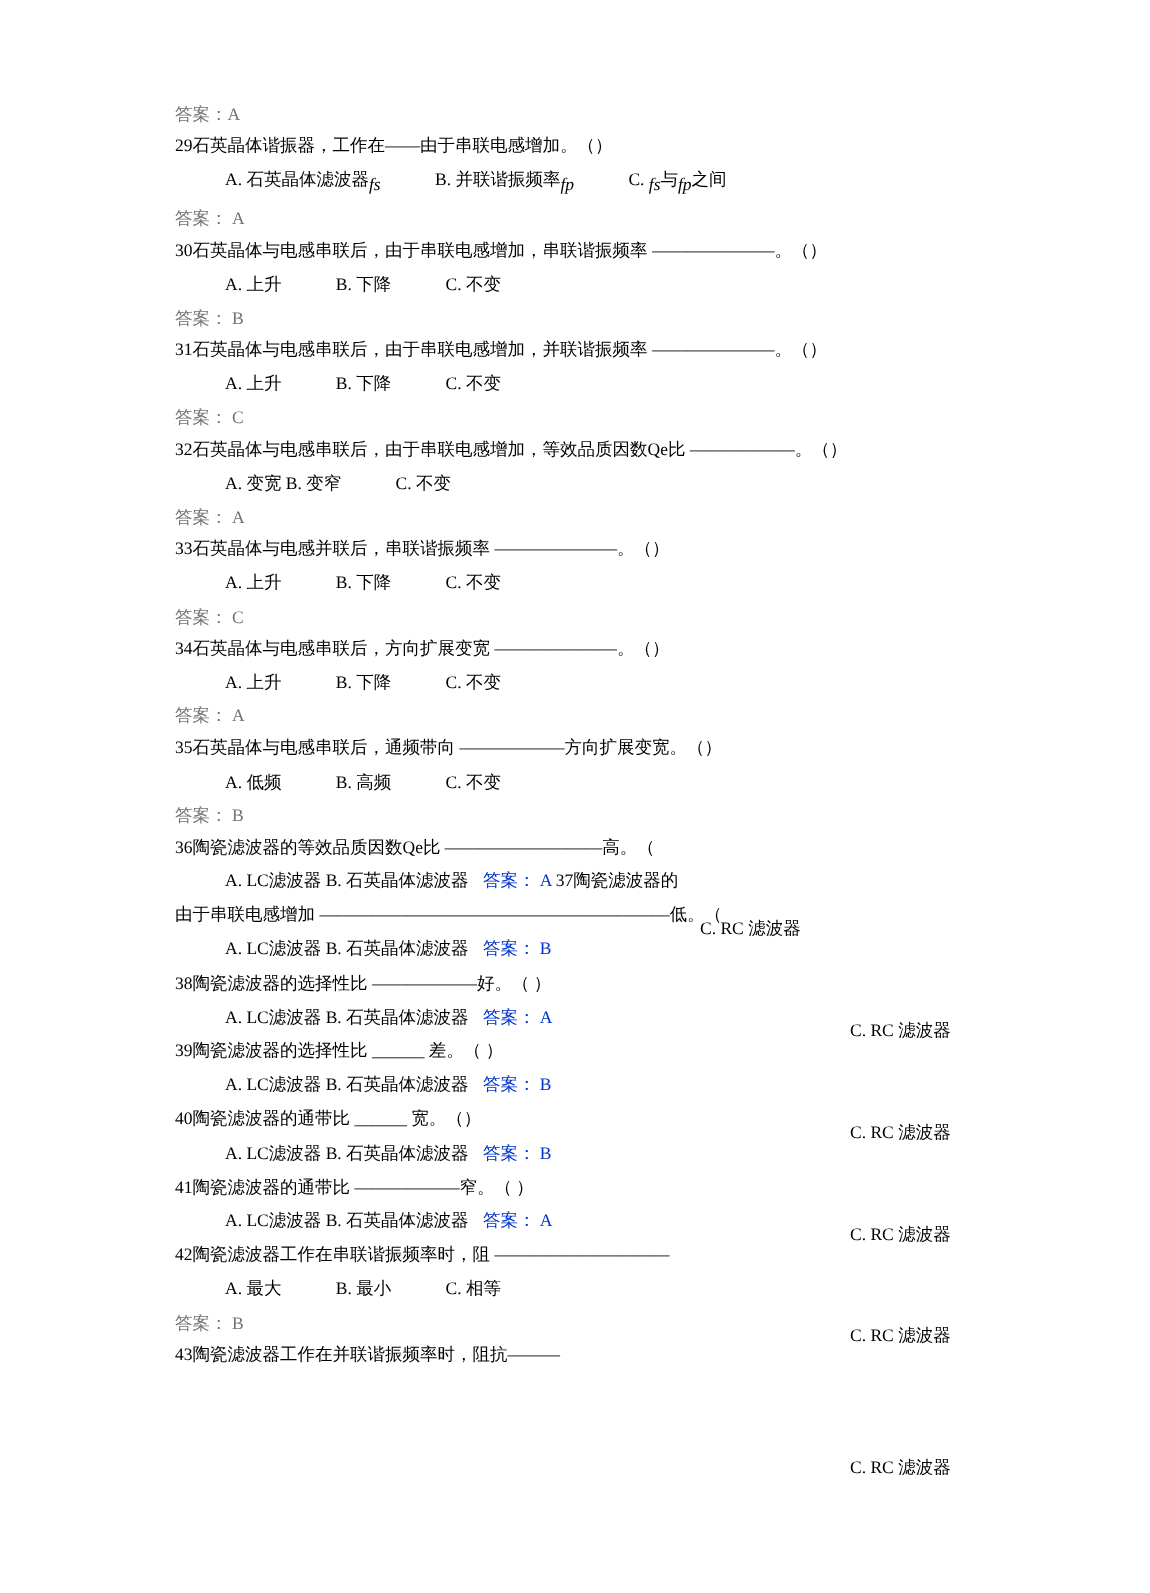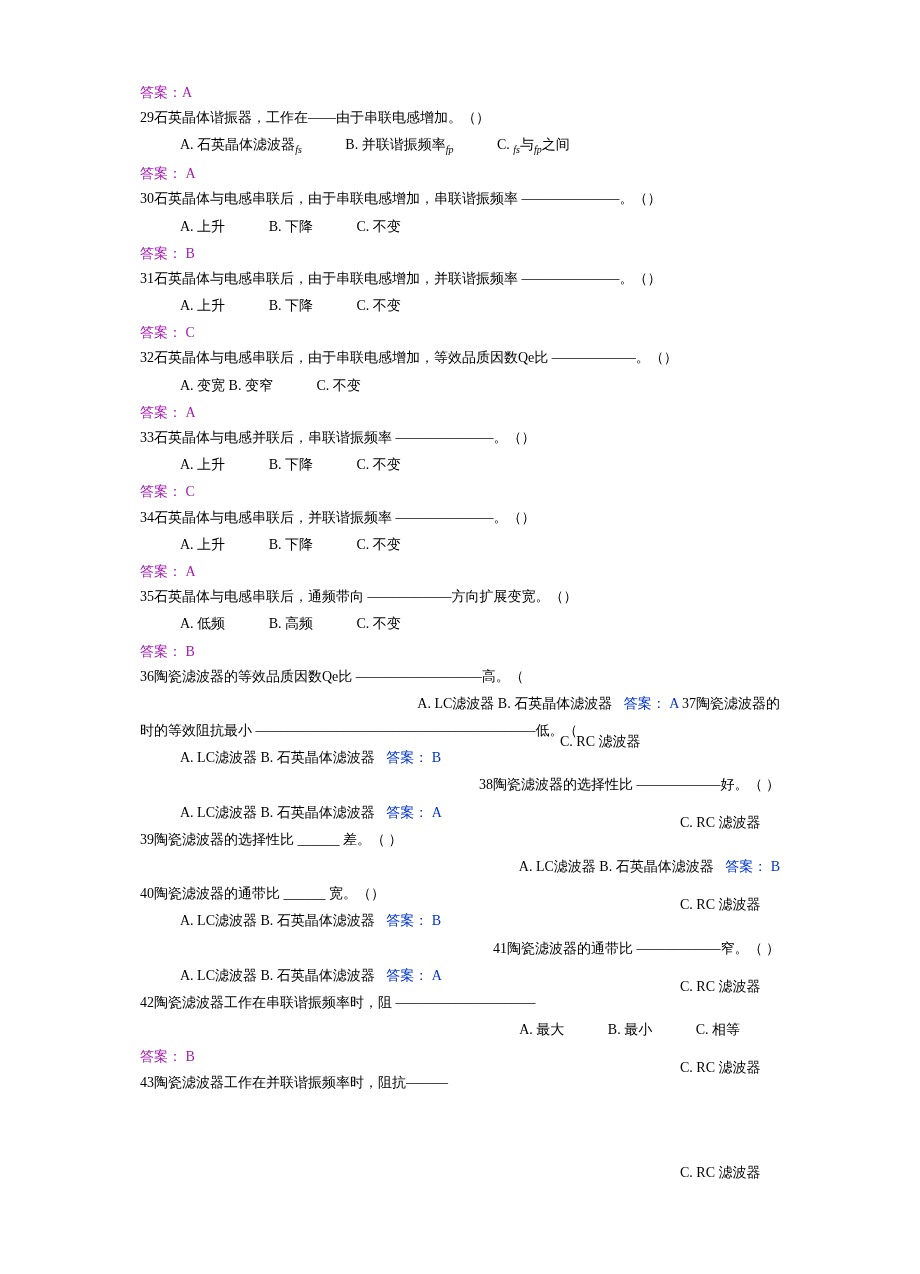--- a/index.html
+++ b/index.html
@@ -7,21 +7,21 @@
       font-size: 14px;
       line-height: 1.8;
       margin: 0;
       padding: 80px 140px;
       background: #fff;
       color: #000;
       width: 920px;
       box-sizing: border-box;
     }
     .answer {
-      color: #a21caf;
+      color: #737373;
     }
     .question {
       margin-bottom: 2px;
     }
     .options {
       padding-left: 40px;
       margin-bottom: 2px;
     }
     .opt {
       display: inline-block;
@@ -30,30 +30,29 @@
     .inline-answer {
       color: #0033cc;
       margin-left: 8px;
     }
     .right-col {
       position: absolute;
       left: 540px;
       margin-top: 38px;
     }
     .sub {
-      font-size: 10px;
+      font-size: 14px;
       vertical-align: sub;
       font-family: Liberation Serif, serif;
     }
     .italic {
       font-style: italic;
     }
     .rel {
       position: relative;
-      text-align: right;
     }
   </style>
 </head>
 <body>
 
 <div class="answer">答案：A</div>
 
 <div class="question">29石英晶体谐振器，工作在——由于串联电感增加。（）</div>
 <div class="options">
   <span class="opt"><span>A. 石英晶体滤波器</span><span class="italic sub">fs</span></span>
@@ -86,21 +85,21 @@
 <div class="answer">答案：  A</div>
 
 <div class="question">33石英晶体与电感并联后，串联谐振频率 ———————。（）</div>
 <div class="options">
   <span class="opt">A.  上升</span>
   <span class="opt">B. 下降</span>
   <span class="opt">C. 不变</span>
 </div>
 <div class="answer">答案：  C</div>
 
-<div class="question">34石英晶体与电感串联后，并联谐振频率 ———————。（）</div>
+<div class="question">34石英晶体与电感串联后，方向扩展变宽 ———————。（）</div>
 <div class="options">
   <span class="opt">A.  上升</span>
   <span class="opt">B. 下降</span>
   <span class="opt">C. 不变</span>
 </div>
 <div class="answer">答案：  A</div>
 
 <div class="question">35石英晶体与电感串联后，通频带向 ——————方向扩展变宽。（）</div>
 <div class="options">
   <span class="opt">A. 低频</span>
@@ -109,21 +108,21 @@
 </div>
 <div class="answer">答案：  B</div>
 
 <div class="question">36陶瓷滤波器的等效品质因数Qe比 —————————高。（</div>
 <div class="options rel">
   <span>A.  LC滤波器 B.  石英晶体滤波器</span>
   <span class="inline-answer">答案：  A</span>
   <span>37陶瓷滤波器的</span>
   <span class="right-col" style="left:420px">C.  RC 滤波器</span>
 </div>
-<div class="question">时的等效阻抗最小 ————————————————————低。（</div>
+<div class="question">由于串联电感增加 ————————————————————低。（</div>
 <div class="options">
   <span>A.  LC滤波器 B.  石英晶体滤波器</span>
   <span class="inline-answer">答案：  B</span>
 </div>
 
 <div class="question rel">
   <span>38陶瓷滤波器的选择性比 ——————好。（ ）</span>
   <span class="right-col">C.  RC 滤波器</span>
 </div>
 <div class="options">

